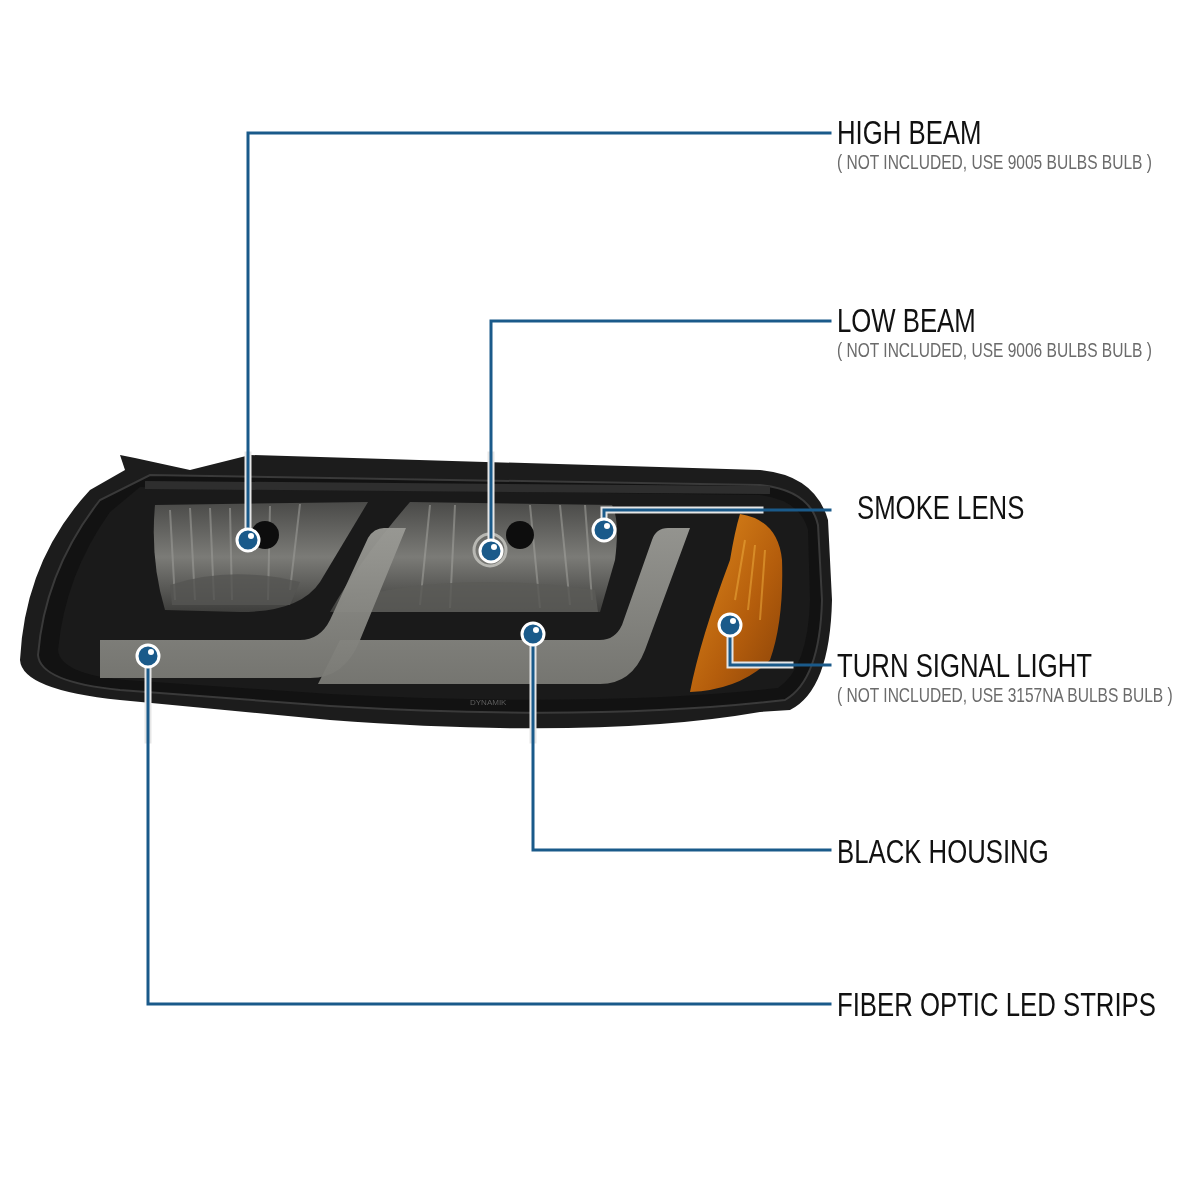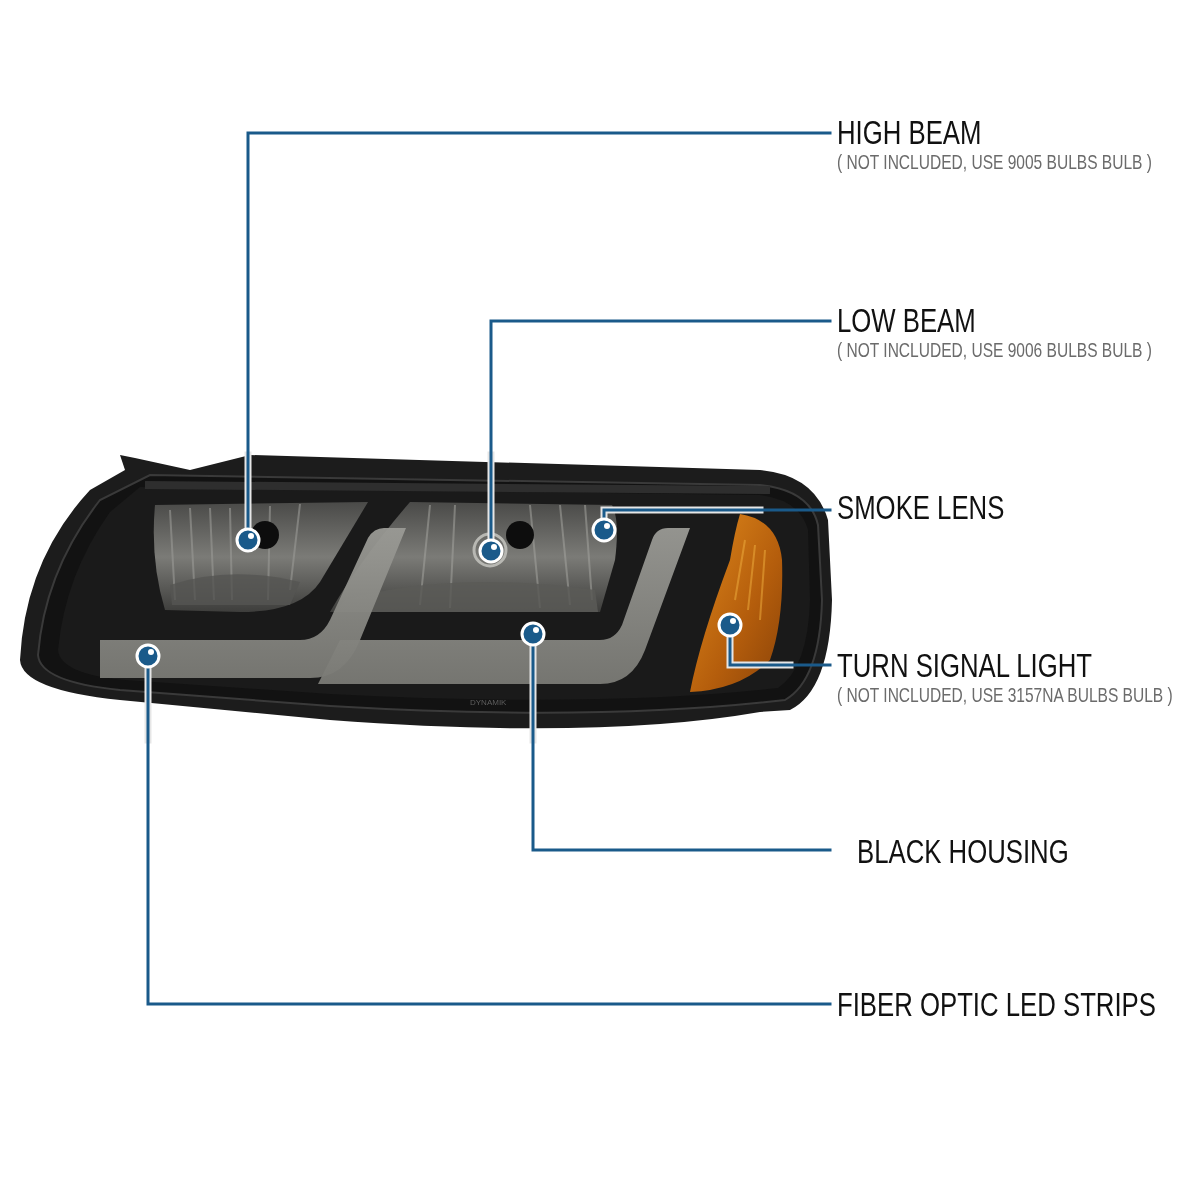--- a/index.html
+++ b/index.html
@@ -125,30 +125,30 @@
   <div class="label" style="top:115px;">
     <span class="title">HIGH BEAM</span>
     <span class="sub">( NOT INCLUDED, USE 9005 BULBS BULB )</span>
   </div>
 
   <div class="label" style="top:303px;">
     <span class="title">LOW BEAM</span>
     <span class="sub">( NOT INCLUDED, USE 9006 BULBS BULB )</span>
   </div>
 
-  <div class="label" style="top:490px;">
+  <div class="label" style="top:490px;margin-left:20px;">
     <span class="title">SMOKE LENS</span>
   </div>
 
   <div class="label" style="top:648px;">
     <span class="title">TURN SIGNAL LIGHT</span>
     <span class="sub">( NOT INCLUDED, USE 3157NA BULBS BULB )</span>
   </div>
 
-  <div class="label" style="top:834px;margin-left:20px;">
+  <div class="label" style="top:834px;">
     <span class="title">BLACK HOUSING</span>
   </div>
 
   <div class="label" style="top:987px;">
     <span class="title">FIBER OPTIC LED STRIPS</span>
   </div>
 
 </div>
 
 </body></html>

